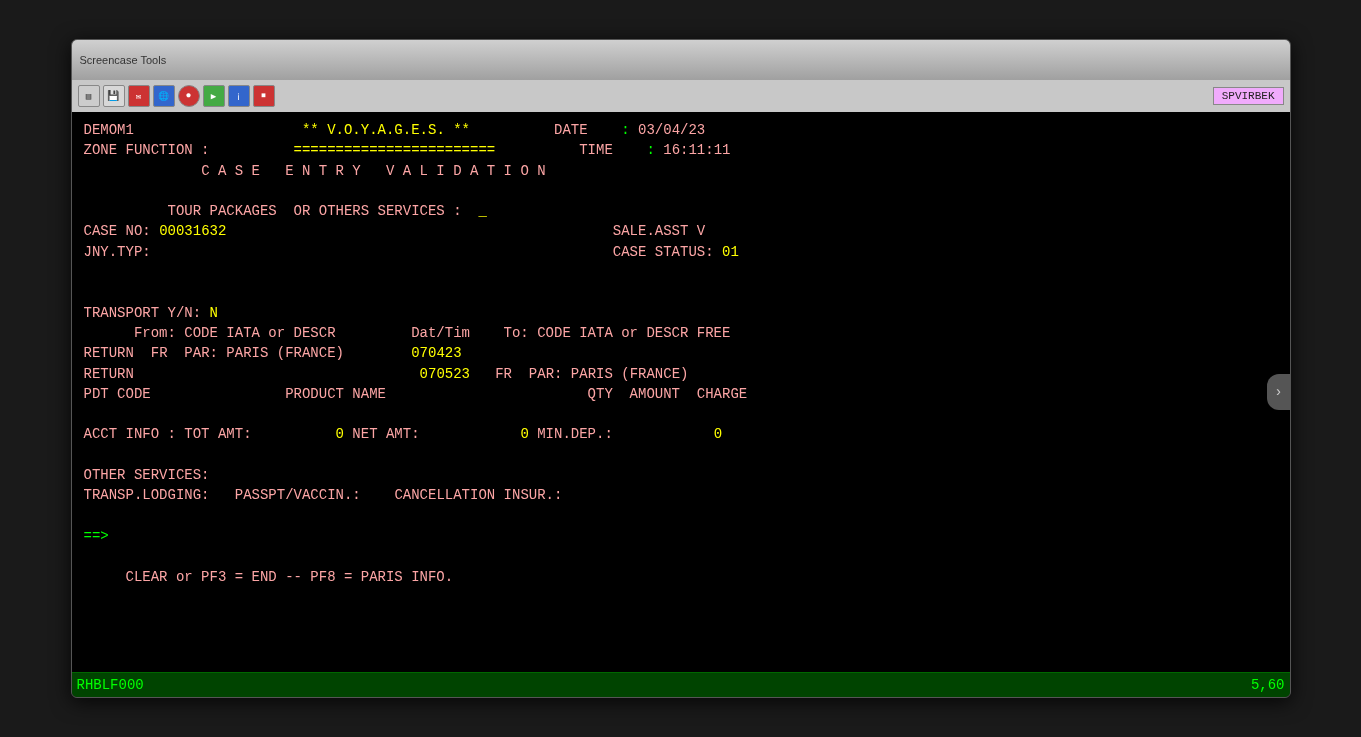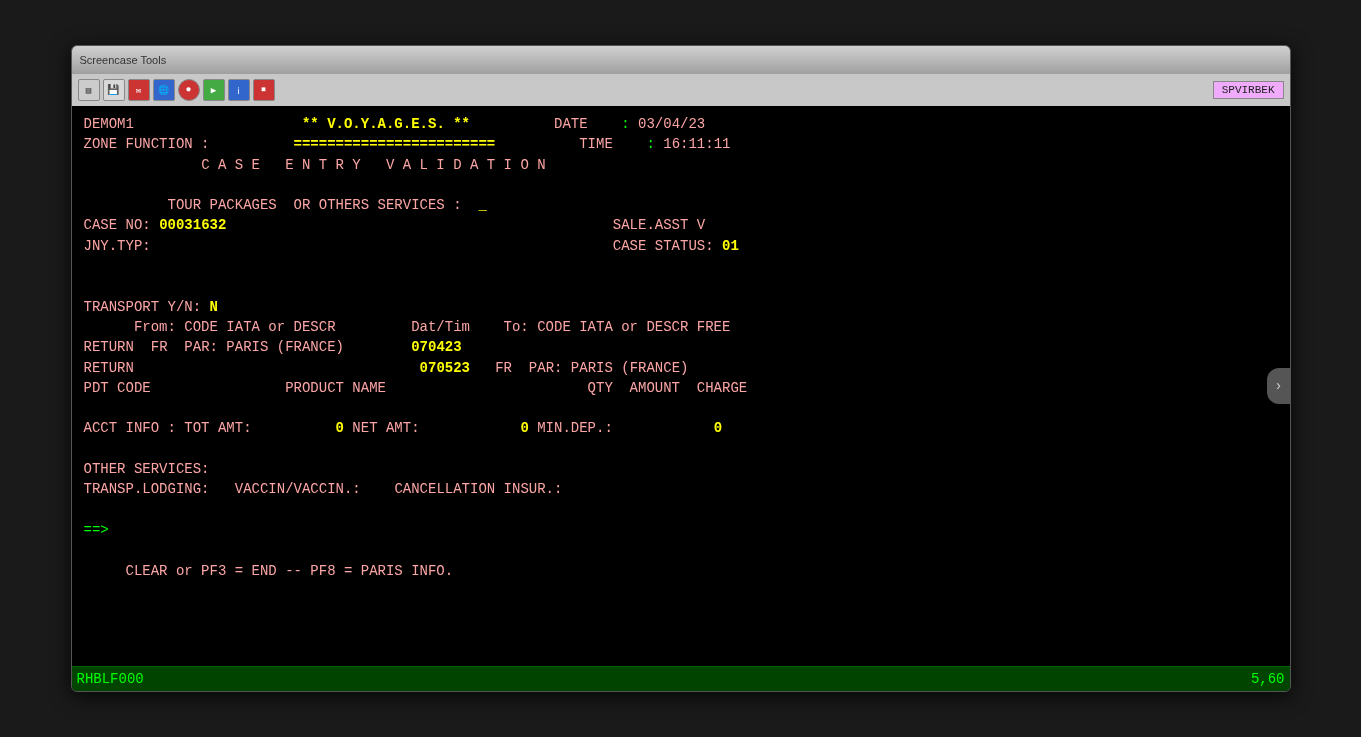--- a/index.html
+++ b/index.html
@@ -20,21 +20,21 @@
       overflow: hidden;
       box-shadow: 0 4px 20px rgba(0,0,0,0.8);
     }
 
     .title-bar {
       background: linear-gradient(to bottom, #d0d0d0, #a0a0a0);
       padding: 4px 8px;
       display: flex;
       align-items: center;
       justify-content: space-between;
-      height: 28px;
+      height: 40px;
     }
 
     .title-bar-left {
       display: flex;
       align-items: center;
       gap: 6px;
     }
 
     .title-bar-text {
       font-size: 11px;
@@ -74,21 +74,21 @@
       position: relative;
       line-height: 1.45;
     }
 
     .line {
       white-space: pre;
       display: block;
     }
 
     .cyan { color: #fca5a5; }
-    .yellow { color: #ffff00; font-weight: bold; }
+    .yellow { color: #ffff00; }
     .green { color: #00ff00; }
 
     .status-bar {
       background: #004400;
       color: #00ff00;
       font-family: 'Courier New', Courier, monospace;
       font-size: 14px;
       padding: 4px 5px;
       display: flex;
       justify-content: space-between;
@@ -191,21 +191,21 @@
 
 
       <span class="line"> </span>
 
       <span class="line"><span class="cyan">ACCT INFO : TOT AMT:</span><span class="green">          </span><span class="yellow">0</span><span class="cyan"> NET AMT:</span><span class="green">            </span><span class="yellow">0</span><span class="cyan"> MIN.DEP.:</span><span class="green">            </span><span class="yellow">0</span></span>
 
       <span class="line"> </span>
 
       <span class="line"><span class="cyan">OTHER SERVICES:</span></span>
 
-      <span class="line"><span class="cyan">TRANSP.LODGING:</span><span class="green">   </span><span class="cyan">VACCIN/VACCIN.:</span><span class="green">    </span><span class="cyan">CANCELLATION INSUR.:</span></span>
+      <span class="line"><span class="cyan">TRANSP.LODGING:</span><span class="green">   </span><span class="cyan">PASSPT/VACCIN.:</span><span class="green">    </span><span class="cyan">CANCELLATION INSUR.:</span></span>
 
       <span class="line"> </span>
 
       <span class="line"><span class="green">==&gt;</span></span>
 
       <span class="line"> </span>
 
       <span class="line"><span class="cyan">     CLEAR or PF3 = END -- PF8 = PARIS INFO.</span></span>
 
     </div>

